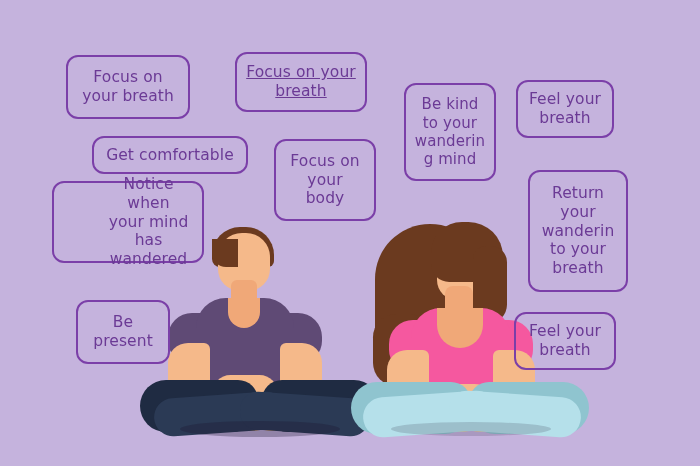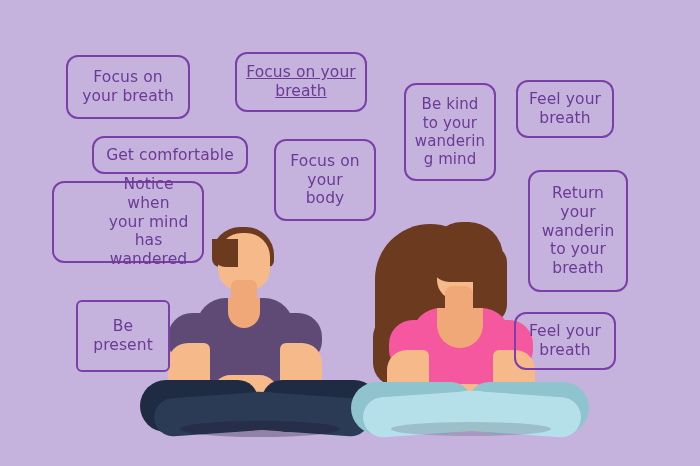--- a/index.html
+++ b/index.html
@@ -276,21 +276,21 @@
   <div class="callout" style="left:528px; top:170px; width:100px; height:122px;">Return
 your
 wanderin
 to your
 breath</div>
 
   <div class="callout" style="left:52px; top:181px; width:152px; height:82px;padding-left:47px;">Notice when
 your mind has
 wandered</div>
 
-  <div class="callout" style="left:76px; top:300px; width:94px; height:72px;border-radius:6px;">Be
+  <div class="callout" style="left:76px; top:300px; width:94px; height:64px;">Be
 present</div>
 
   <div class="callout" style="left:514px; top:312px; width:102px; height:58px;">Feel your
 breath</div>
 
   <div id="male" class="figure">
     <div class="shadow shadow-el"></div>
     <div class="hair"></div>
     <div class="face"></div>
     <div class="hair-fringe"></div>

